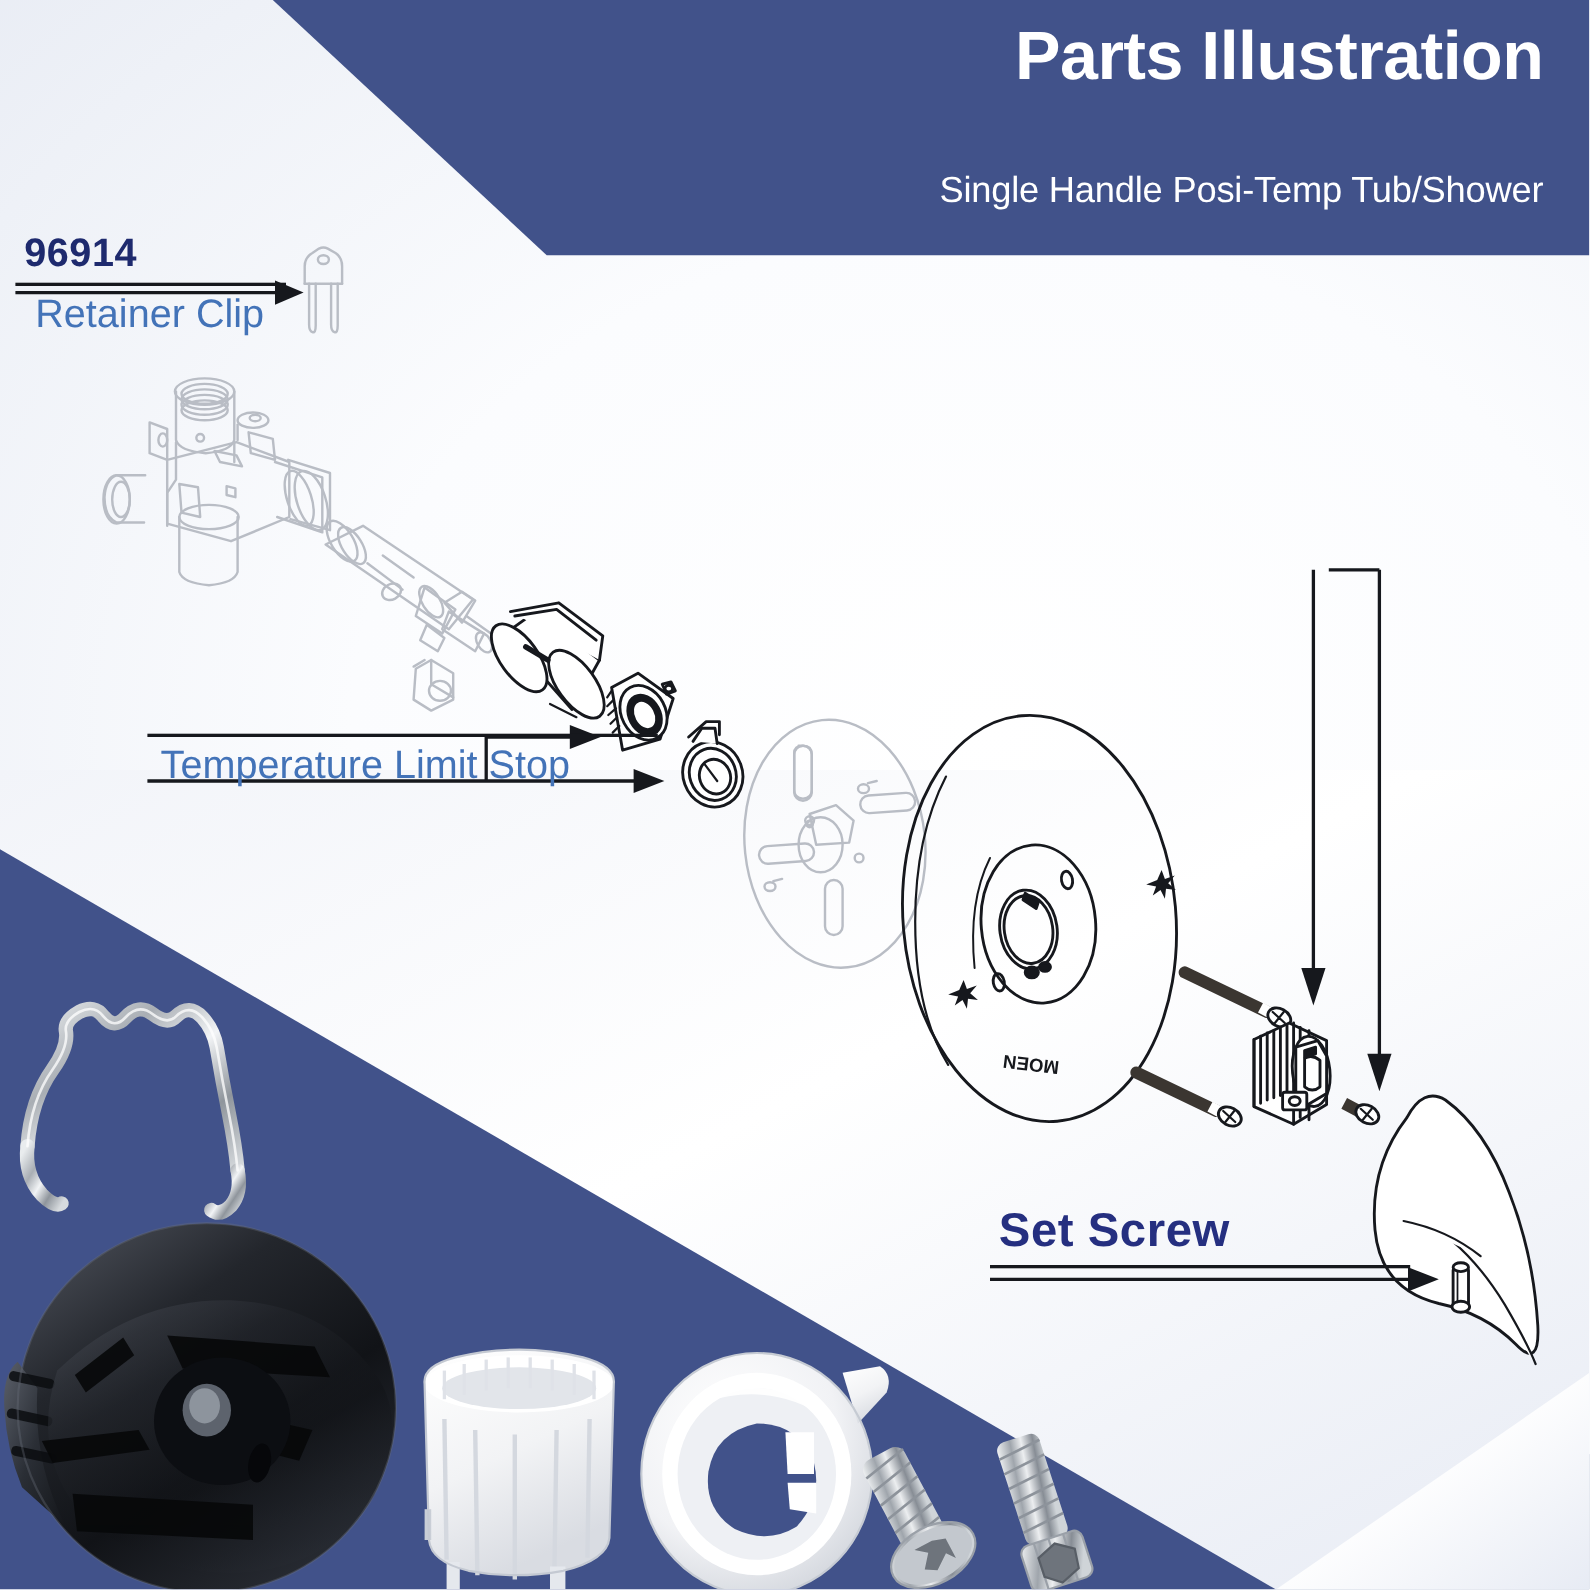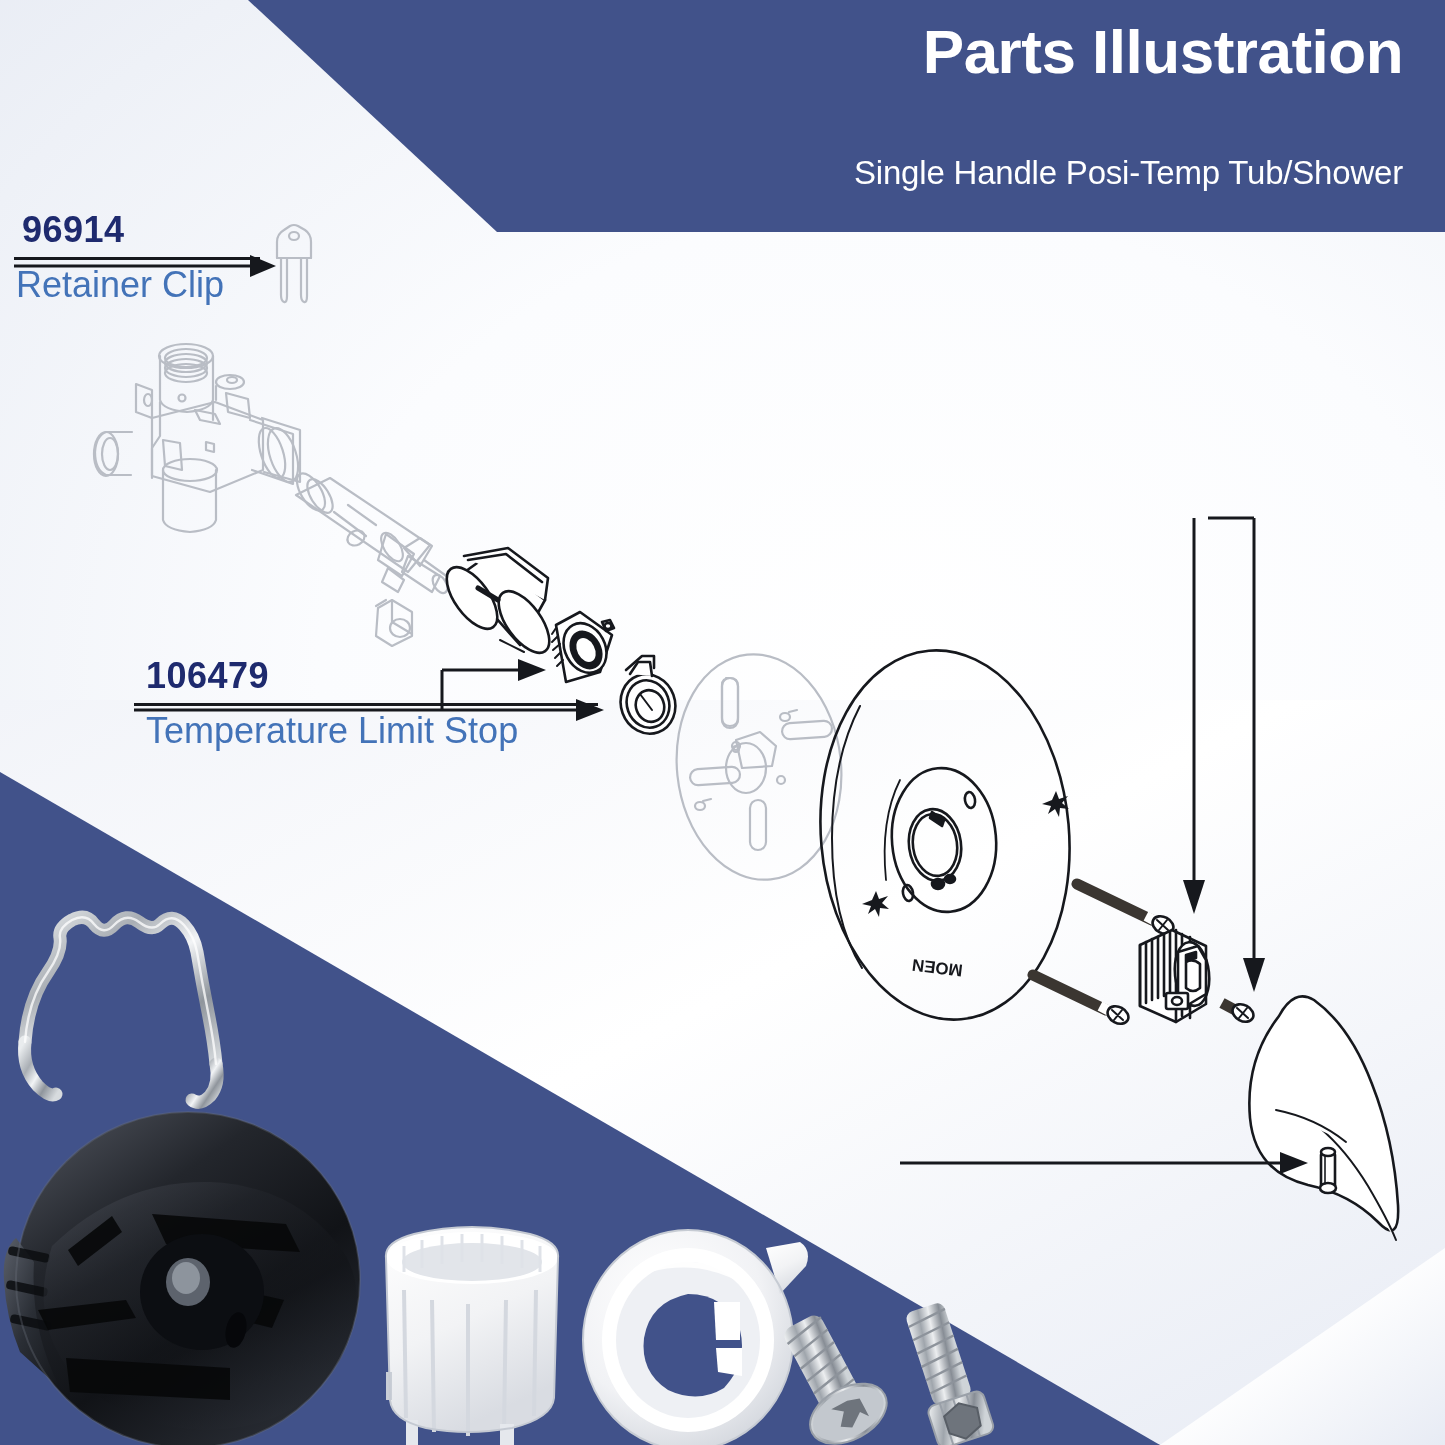--- a/index.html
+++ b/index.html
@@ -62,21 +62,21 @@
     font-size: 36px;
     font-weight: 400;
     color: #4373b8;
     line-height: 1.05;
     white-space: nowrap;
   }
 
   .callout.c-96914   { left: 14px;  top: 212px;  }
   .callout.c-96914 .rule   { width: 246px; }
   .callout.c-96914 .num    { margin-left: 8px; }
-  .callout.c-96914 .desc   { margin-left: 2px; }
+  .callout.c-96914 .desc   { margin-left: 18px; }
 
   .callout.c-106479  { left: 134px; top: 658px; }
   .callout.c-106479 .rule  { width: 464px; }
   .callout.c-106479 .num   { margin-left: 12px; }
   .callout.c-106479 .desc  { margin-left: 12px; }
 
   .callout.c-116653  { left: 842px; top: 462px; }
   .callout.c-116653 .rule  { width: 366px; }
   .callout.c-116653 .num   { margin-left: 4px; }
   .callout.c-116653 .desc  { margin-left: 6px; }
@@ -500,21 +500,24 @@
     <div class="hdr-title">Parts Illustration</div>
     <div class="hdr-sub">Single Handle Posi-Temp Tub/Shower</div>
 
     <div class="callout c-96914">
       <div class="num">96914</div>
       <div class="rule"></div>
       <div class="desc">Retainer Clip</div>
     </div>
 
     <div class="callout c-106479">
-      <div class="num">106479</div>
       <div class="rule"></div>
       <div class="desc">Temperature Limit Stop</div>
     </div>
 
 
+    <div class="callout c-setscrew">
+      <div class="num">Set Screw</div>
+      <div class="rule"></div>
+    </div>
 
   </div>
 </div>
 
 </body></html>

